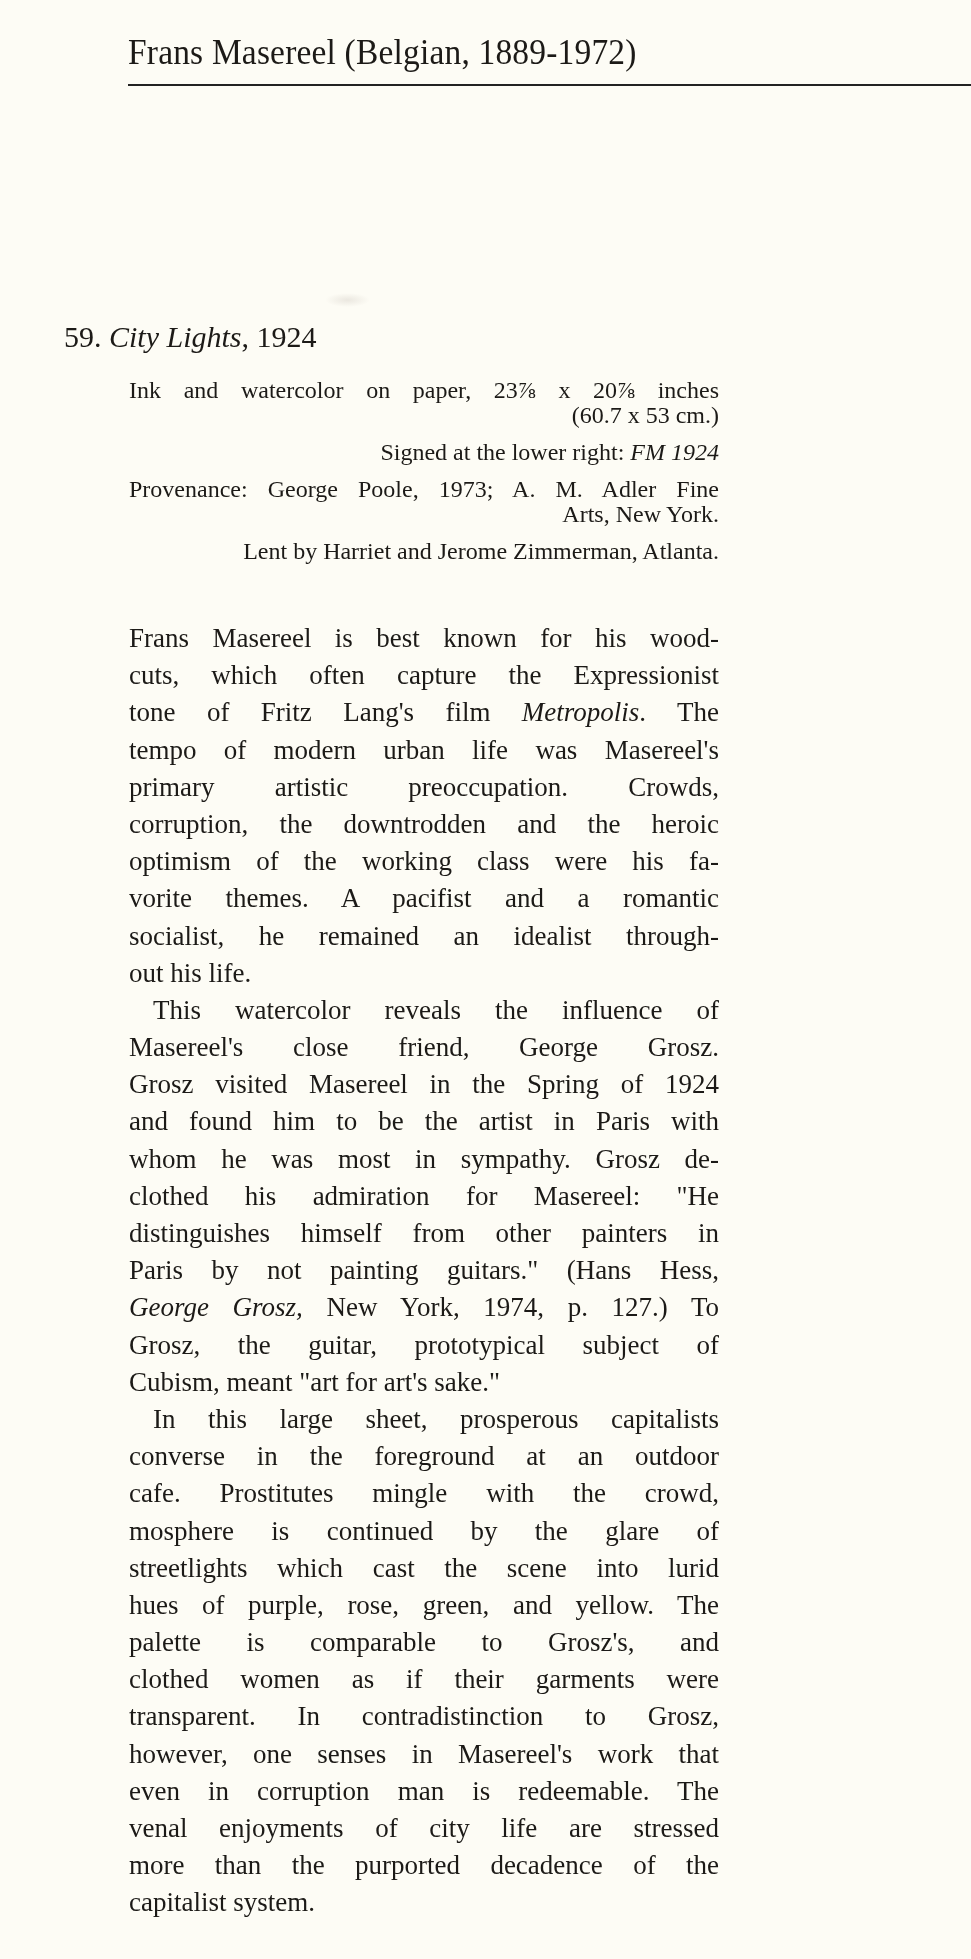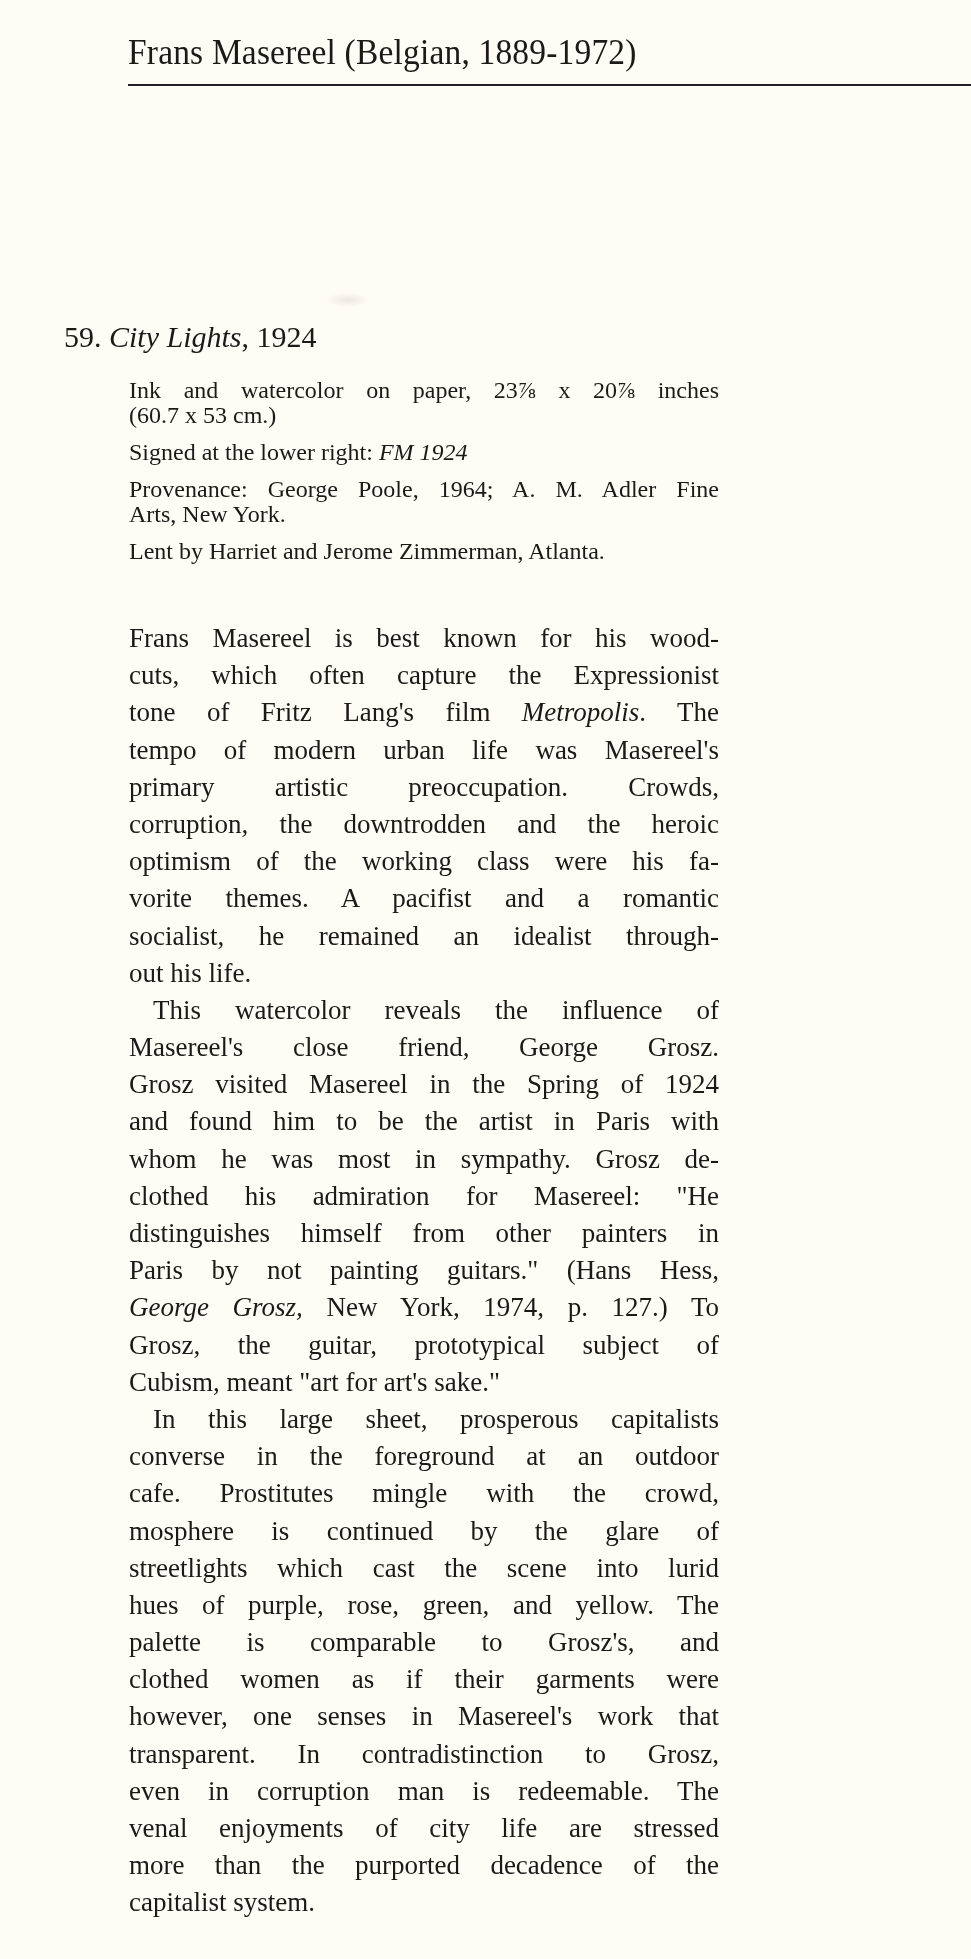--- a/index.html
+++ b/index.html
@@ -64,20 +64,21 @@
       width: 590px;
       font-size: 24px;
       line-height: 25px;
     }
     .catalog .cat-block {
       margin: 0 0 12px 0;
     }
     .catalog .line {
       display: block;
       white-space: nowrap;
+      text-align: right;
     }
     .catalog .justify {
       text-align: justify;
       text-align-last: justify;
       white-space: normal;
     }
     .italic {
       font-style: italic;
     }
     .body-text {
@@ -120,21 +121,21 @@
 
 <div class="catalog">
   <div class="cat-block">
     <span class="line justify">Ink and watercolor on paper, 23⅞ x 20⅞ inches</span>
     <span class="line">(60.7 x 53 cm.)</span>
   </div>
   <div class="cat-block">
     <span class="line"><span>Signed at the lower right: </span><span class="italic">FM 1924</span></span>
   </div>
   <div class="cat-block">
-    <span class="line justify">Provenance: George Poole, 1964; A. M. Adler Fine</span>
+    <span class="line justify">Provenance: George Poole, 1973; A. M. Adler Fine</span>
     <span class="line">Arts, New York.</span>
   </div>
   <div class="cat-block">
     <span class="line">Lent by Harriet and Jerome Zimmerman, Atlanta.</span>
   </div>
 </div>
 
 <div class="body-text" id="essay">
     <span class="line justify">Frans Masereel is best known for his wood-</span>
     <span class="line justify">cuts, which often capture the Expressionist</span>
@@ -158,19 +159,19 @@
     <span class="line justify">Grosz, the guitar, prototypical subject of</span>
     <span class="line">Cubism, meant "art for art's sake."</span>
     <span class="line justify indent">In this large sheet, prosperous capitalists</span>
     <span class="line justify">converse in the foreground at an outdoor</span>
     <span class="line justify">cafe. Prostitutes mingle with the crowd,</span>
     <span class="line justify">mosphere is continued by the glare of</span>
     <span class="line justify">streetlights which cast the scene into lurid</span>
     <span class="line justify">hues of purple, rose, green, and yellow. The</span>
     <span class="line justify">palette is comparable to Grosz's, and</span>
     <span class="line justify">clothed women as if their garments were</span>
+    <span class="line justify">transparent. In contradistinction to Grosz,</span>
     <span class="line justify">however, one senses in Masereel's work that</span>
-    <span class="line justify">transparent. In contradistinction to Grosz,</span>
     <span class="line justify">even in corruption man is redeemable. The</span>
     <span class="line justify">venal enjoyments of city life are stressed</span>
     <span class="line justify">more than the purported decadence of the</span>
     <span class="line">capitalist system.</span>
   </div>
 
 </body></html>

